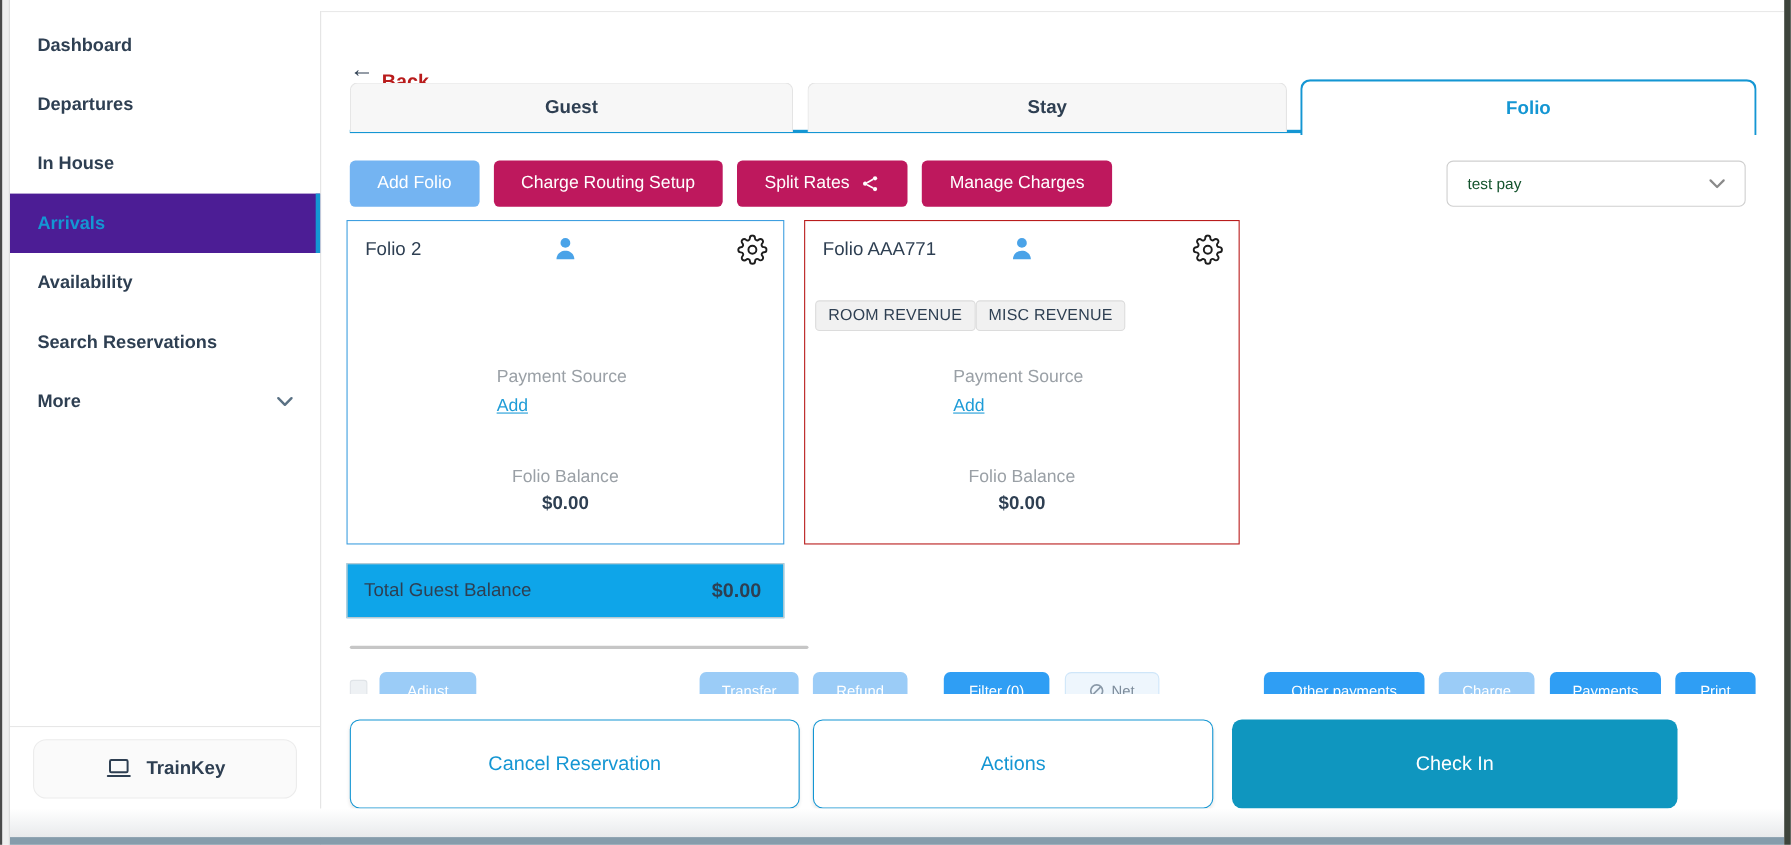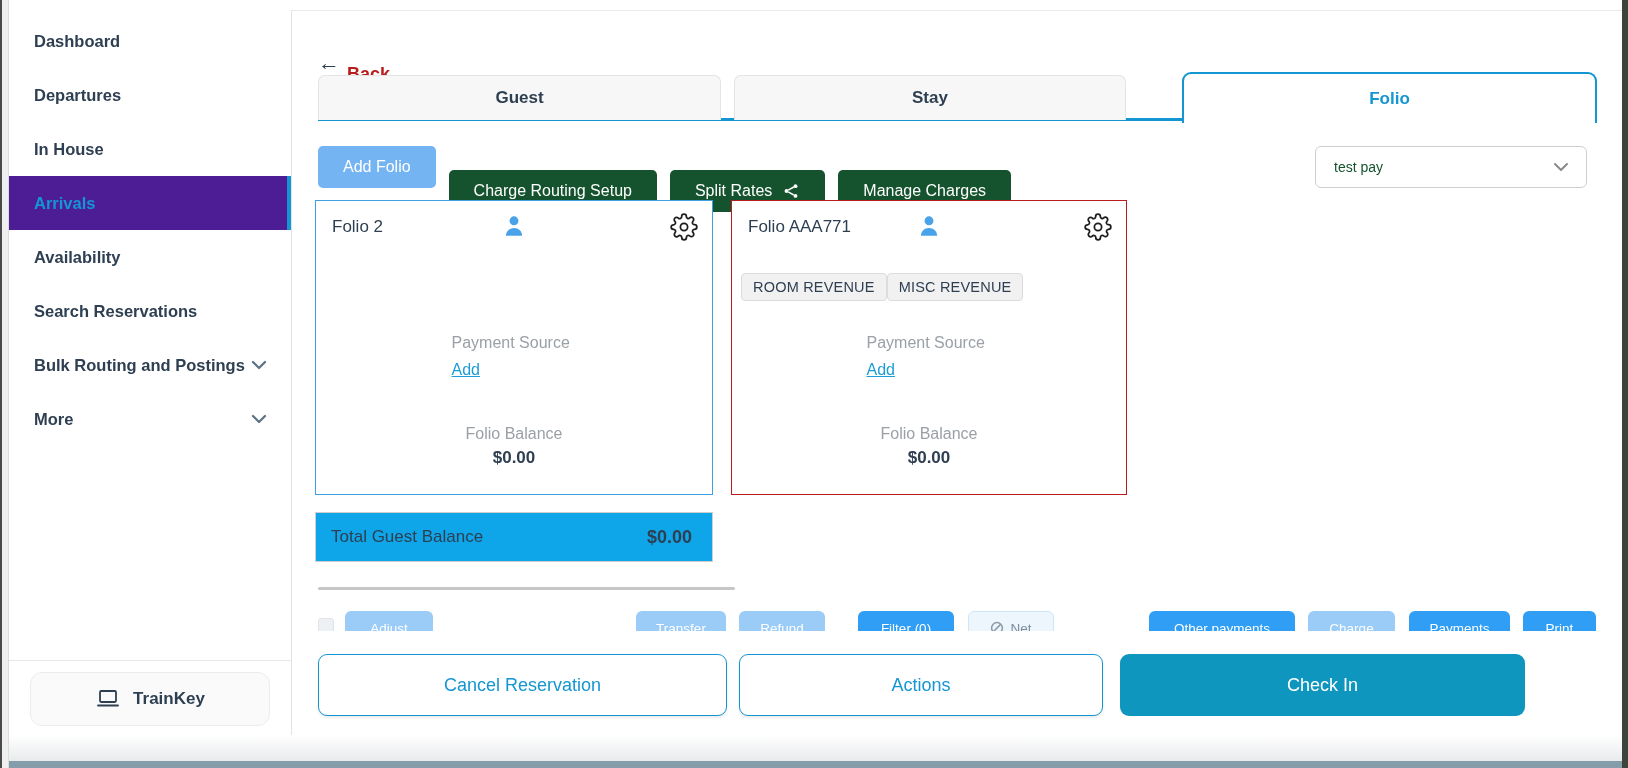--- a/index.html
+++ b/index.html
@@ -37,30 +37,30 @@
   .back{position:absolute;top:30px;left:27px;display:flex;align-items:center;gap:7px;cursor:pointer;}
   .back .arrow{font-size:22px;line-height:22px;color:#2e3f52;}
   .back .label{font-size:18px;font-weight:700;color:#b91c1c;margin-top:24px;}
 
   
   .tab{position:absolute;top:65px;height:45px;box-sizing:border-box;display:flex;align-items:center;justify-content:center;
     font-size:17px;font-weight:700;cursor:pointer;}
   .tab.inactive{background:#f7f7f7;border:1px solid #e4e4e4;border-bottom:none;border-radius:7px 7px 0 0;color:#2e3f52;}
   .tab-underline{position:absolute;top:108px;left:27px;width:866px;height:2.5px;background:#1496d3;}
   .tab-guest{left:27px;width:403px;}
-  .tab-stay{left:443px;width:392px;}
+  .tab-stay{left:443px;width:436px;}
   .tab.active{top:62px;height:51px;background:#ffffff;border:2px solid #1496d3;border-bottom:none;
     border-radius:9px 9px 0 0;color:#1496d3;z-index:3;}
   .tab-folio{left:891px;width:415px;}
 
   
   .toolbar{position:absolute;top:136px;left:27px;display:flex;gap:13px;}
   .btn{border:none;border-radius:5px;color:#fff;font-family:inherit;font-size:16px;font-weight:400;
     height:42px;padding:0 25px;display:flex;align-items:center;gap:10px;cursor:pointer;white-space:nowrap;}
-  .btn.bright{background:#14532d;margin-top:24px;}
+  .btn.bright{background:#be185d;}
   .btn.light{background:#74b4f2;}
   .share-icon svg{display:block;}
 
   
   .dropdown{position:absolute;top:136px;left:1024px;width:272px;height:42px;box-sizing:border-box;
     background:#fff;border:1px solid #cfcfcf;border-radius:6px;display:flex;align-items:center;
     justify-content:space-between;padding:0 14px 0 18px;cursor:pointer;}
   .dropdown .value{font-size:14px;color:#14532d;}
   .dd-chevron svg{display:block;}
 
@@ -108,21 +108,21 @@
   .m-filter{left:567px;width:96px;}
   .m-net{left:677px;width:86px;}
   .m-other{left:858px;width:146px;}
   .m-charge{left:1017px;width:87px;}
   .m-payments{left:1118px;width:101px;}
   .m-print{left:1232px;width:73px;}
   .net-icon svg{display:block;}
 
   
   .footer{position:absolute;top:621px;left:0;width:1331px;height:137px;background:#fff;z-index:6;}
-  .big-btn{position:absolute;top:23px;height:62px;box-sizing:border-box;border-radius:9px;
+  .big-btn{position:absolute;top:23px;height:81px;box-sizing:border-box;border-radius:9px;
     display:flex;align-items:center;justify-content:center;font-size:18px;cursor:pointer;
     font-family:inherit;text-align:right;}
   .big-btn.outline{background:#fff;border:1px solid #1496d3;color:#1496d3;box-shadow:0 2px 3px rgba(0,0,0,.08);}
   .big-btn.solid{background:#0f96bf;border:none;color:#fff;}
   .f-cancel{left:27px;width:409px;}
   .f-actions{left:448px;width:364px;}
   .f-checkin{left:829px;width:405px;}
 </style>
 </head>
 <body>
@@ -148,28 +148,20 @@
     <div class="nav-item active">
       <span>Arrivals</span>
     </div>
     <div class="nav-item">
       <span>Availability</span>
     </div>
     <div class="nav-item">
       <span>Search Reservations</span>
     </div>
     <div class="nav-item">
-      <span>Bulk Routing and Postings</span>
-      <span class="nav-chevron">
-        <svg width="20" height="20" viewBox="0 0 20 20">
-            <polyline points="4,7 10,13 16,7" fill="none" stroke="#5a7184" stroke-width="2.2" stroke-linecap="round" stroke-linejoin="round"></polyline>
-          </svg>
-      </span>
-    </div>
-    <div class="nav-item">
       <span>More</span>
       <span class="nav-chevron">
         <svg width="20" height="20" viewBox="0 0 20 20">
             <polyline points="4,7 10,13 16,7" fill="none" stroke="#5a7184" stroke-width="2.2" stroke-linecap="round" stroke-linejoin="round"></polyline>
           </svg>
       </span>
     </div>
   </div>
   <div class="sidebar-divider"></div>
   <div class="trainkey">

